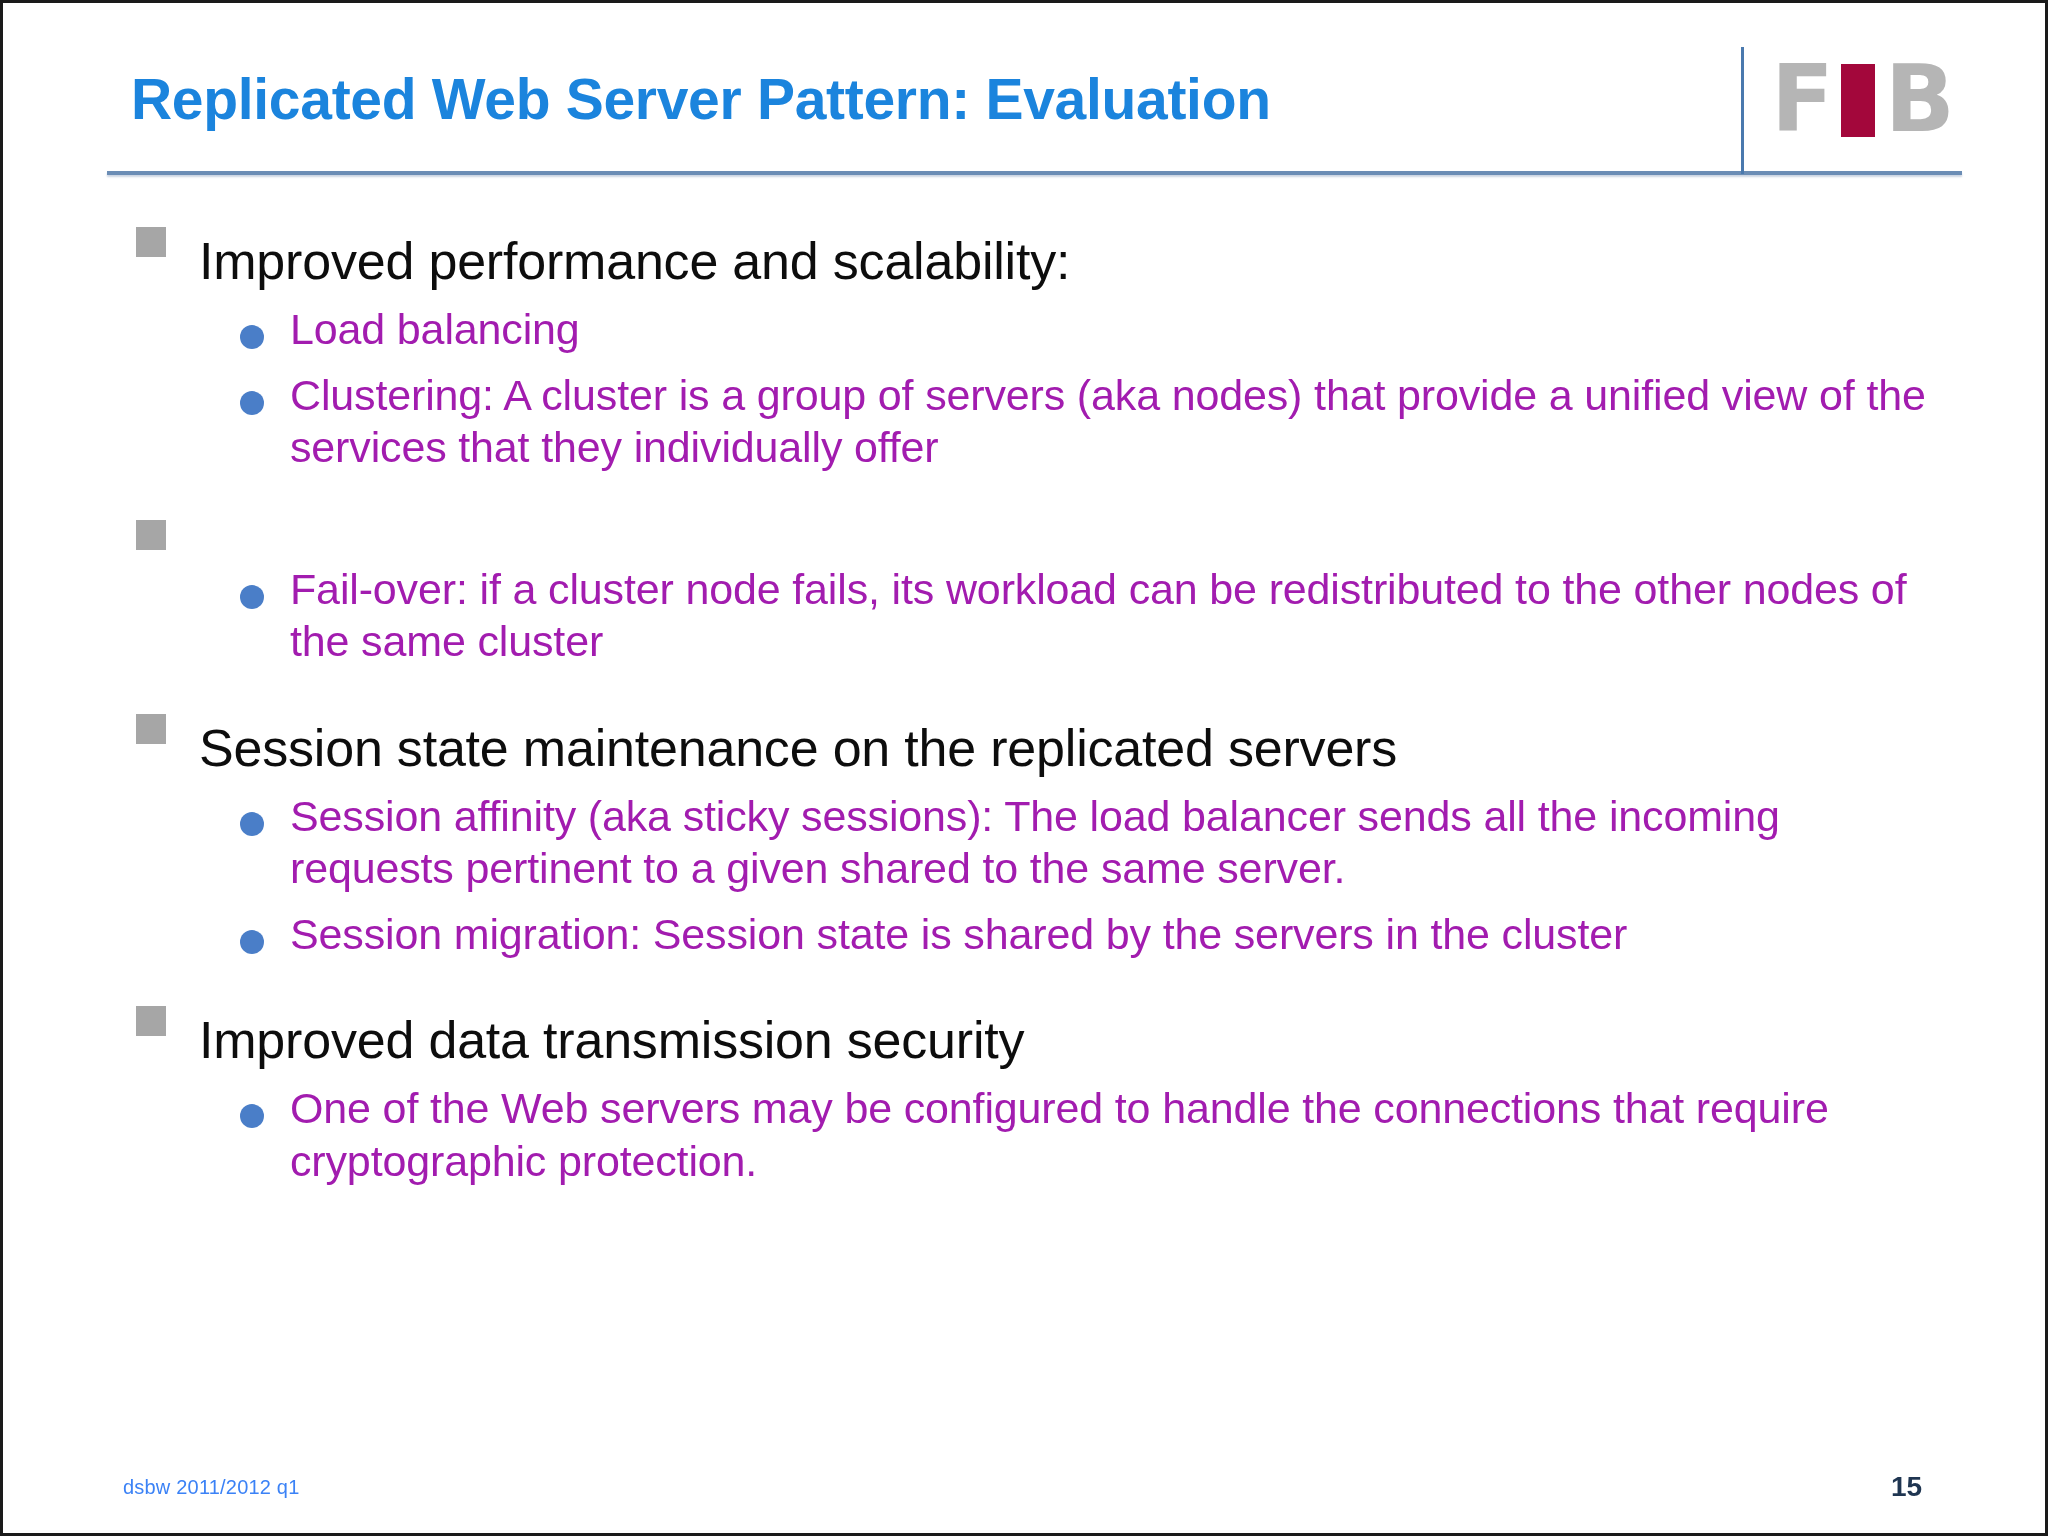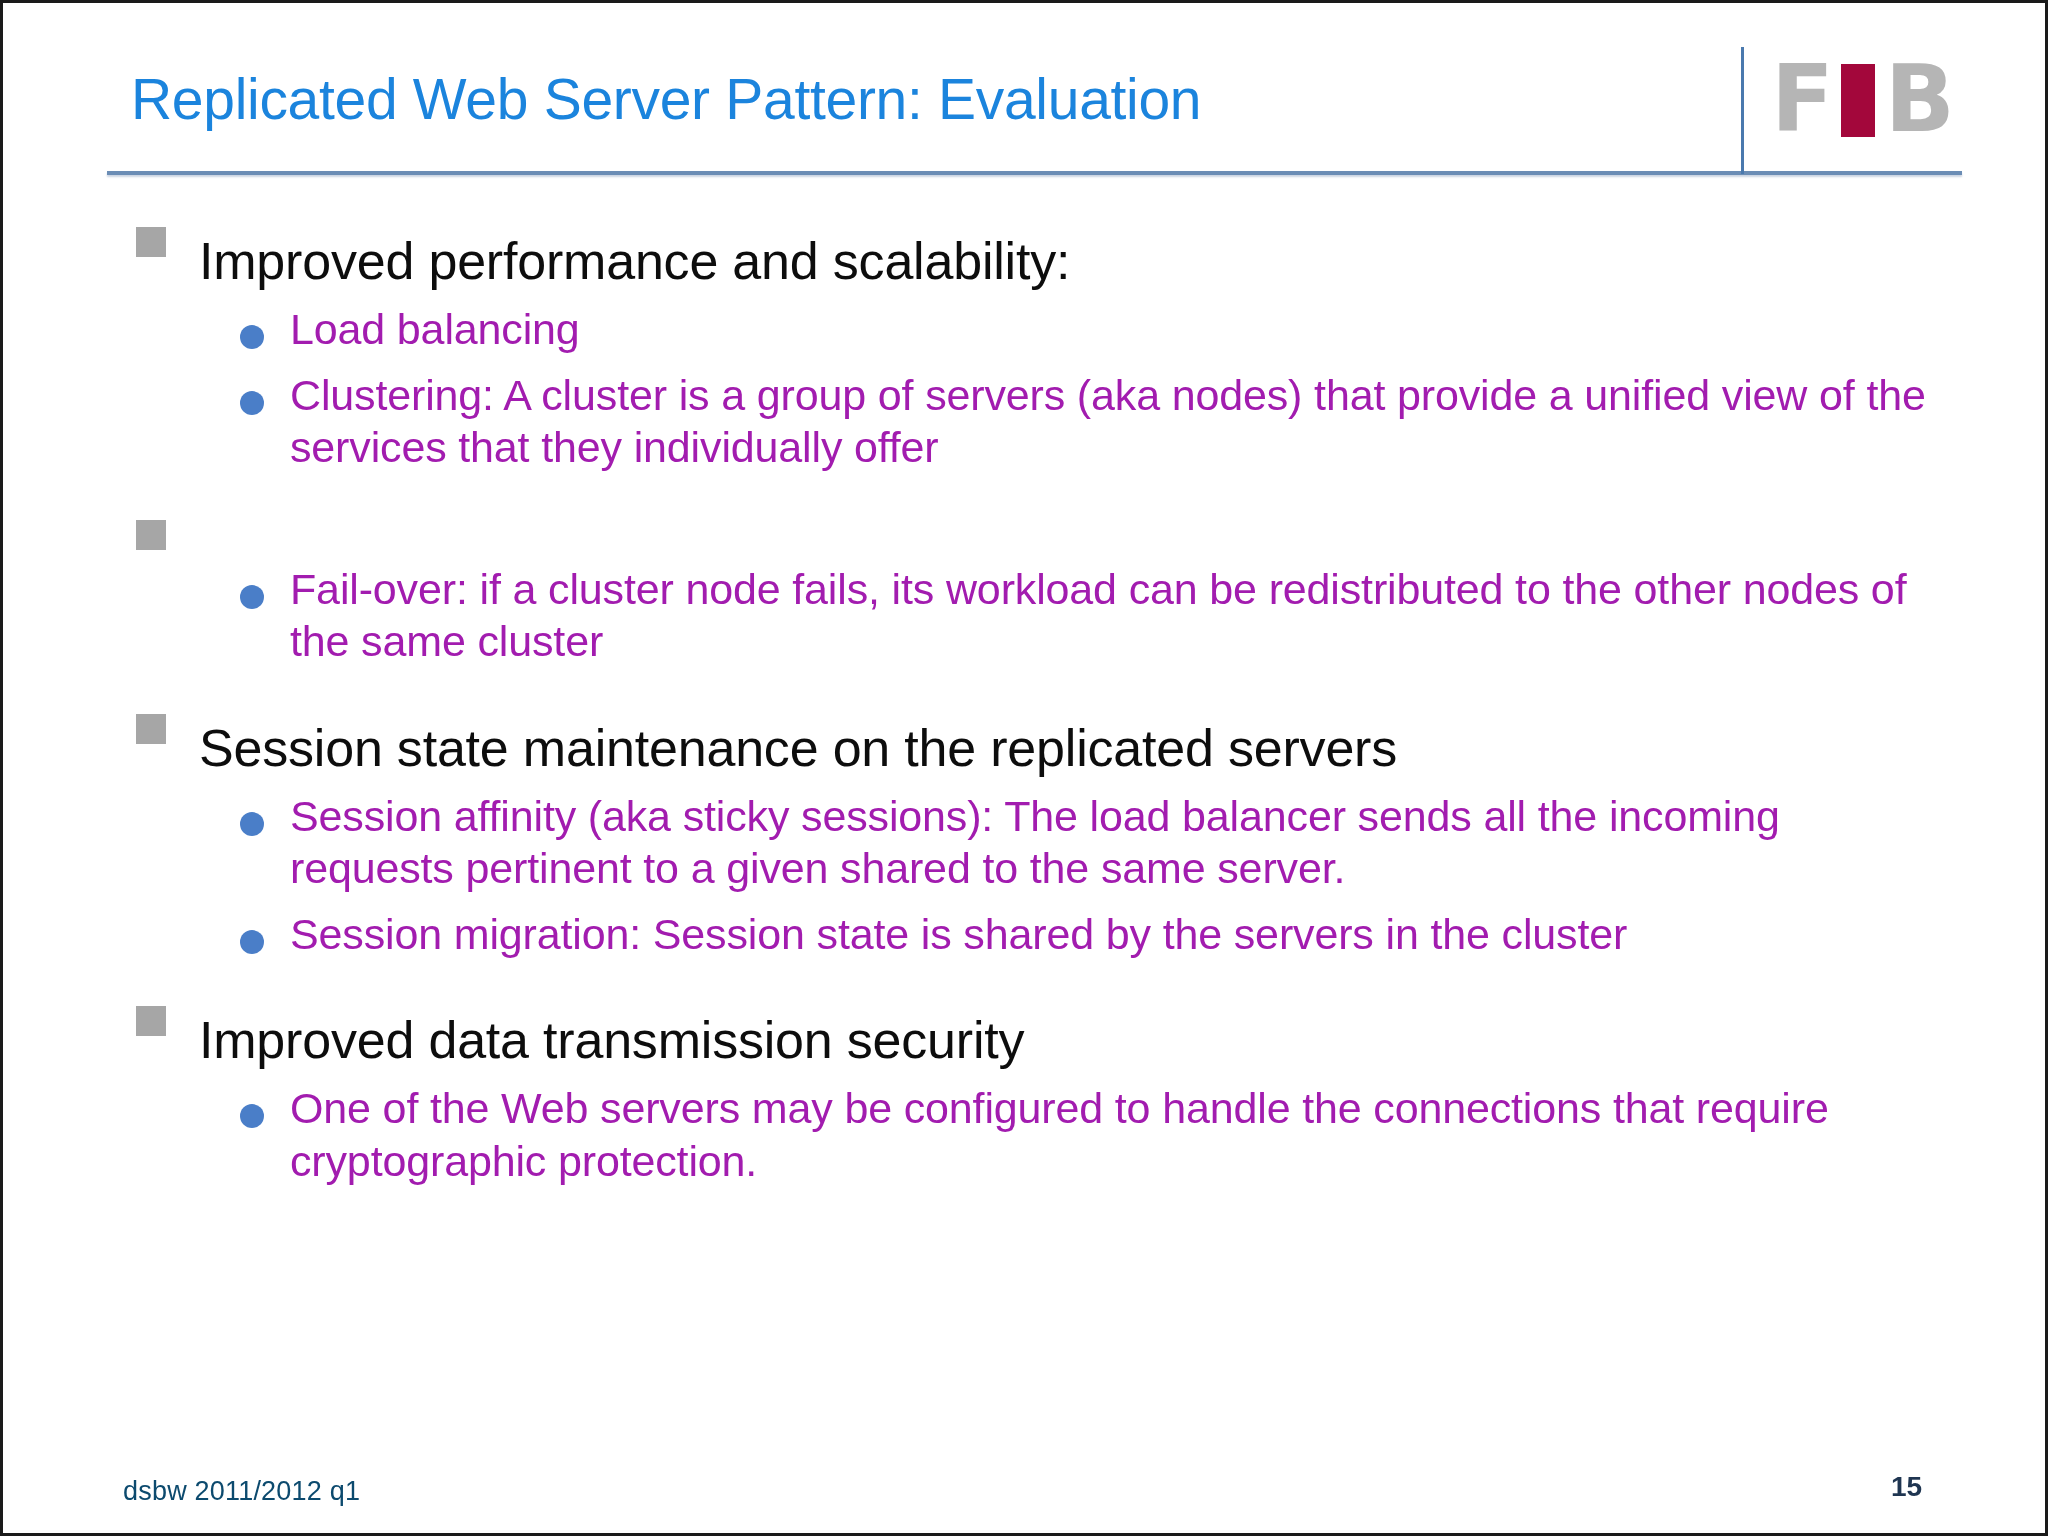--- a/index.html
+++ b/index.html
@@ -31,21 +31,21 @@
     top: 0;
     width: 2048px;
     height: 178px;
   }
 
   .slide-title {
     position: absolute;
     left: 128px;
     top: 68px;
     font-size: 57px;
-    font-weight: normal;
+    font-weight: bold;
     color: #1b84dd;
     letter-spacing: -0.3px;
     white-space: nowrap;
     line-height: 1;
   }
 
   .title-rule {
     position: absolute;
     left: 104px;
     top: 168px;
@@ -147,22 +147,22 @@
     color: #a21caf;
     letter-spacing: -0.15px;
     max-width: 1640px;
   }
 
   
   .footer-note {
     position: absolute;
     left: 120px;
     top: 1473px;
-    font-size: 27px;
-    color: #0c4a6e;
+    font-size: 20px;
+    color: #3b82f6;
     letter-spacing: 0.2px;
   }
   .page-number {
     position: absolute;
     left: 1888px;
     top: 1468px;
     font-size: 28px;
     font-weight: bold;
     color: #1f3551;
   }

